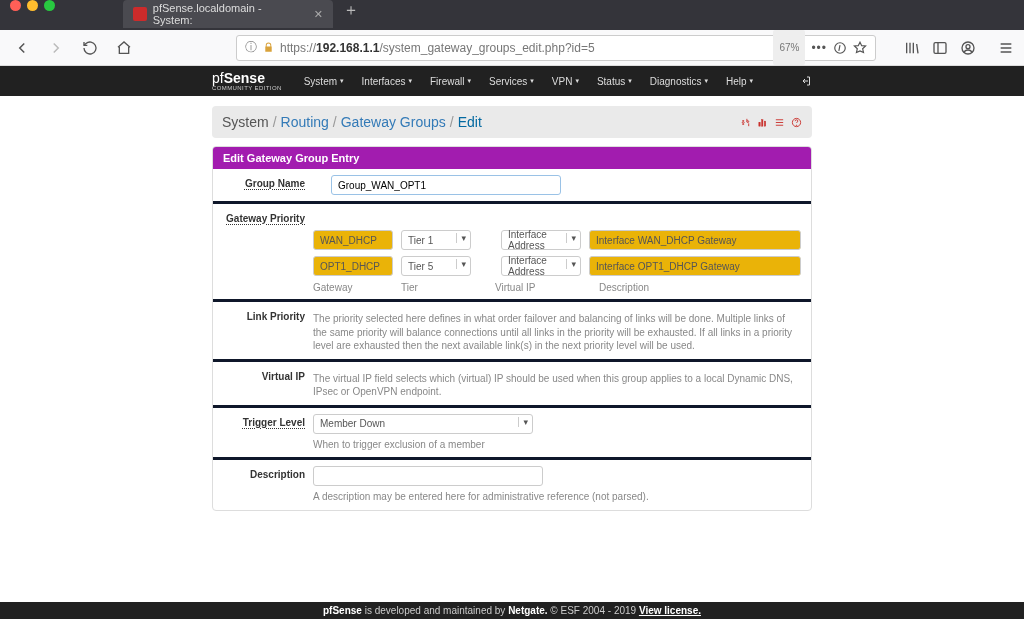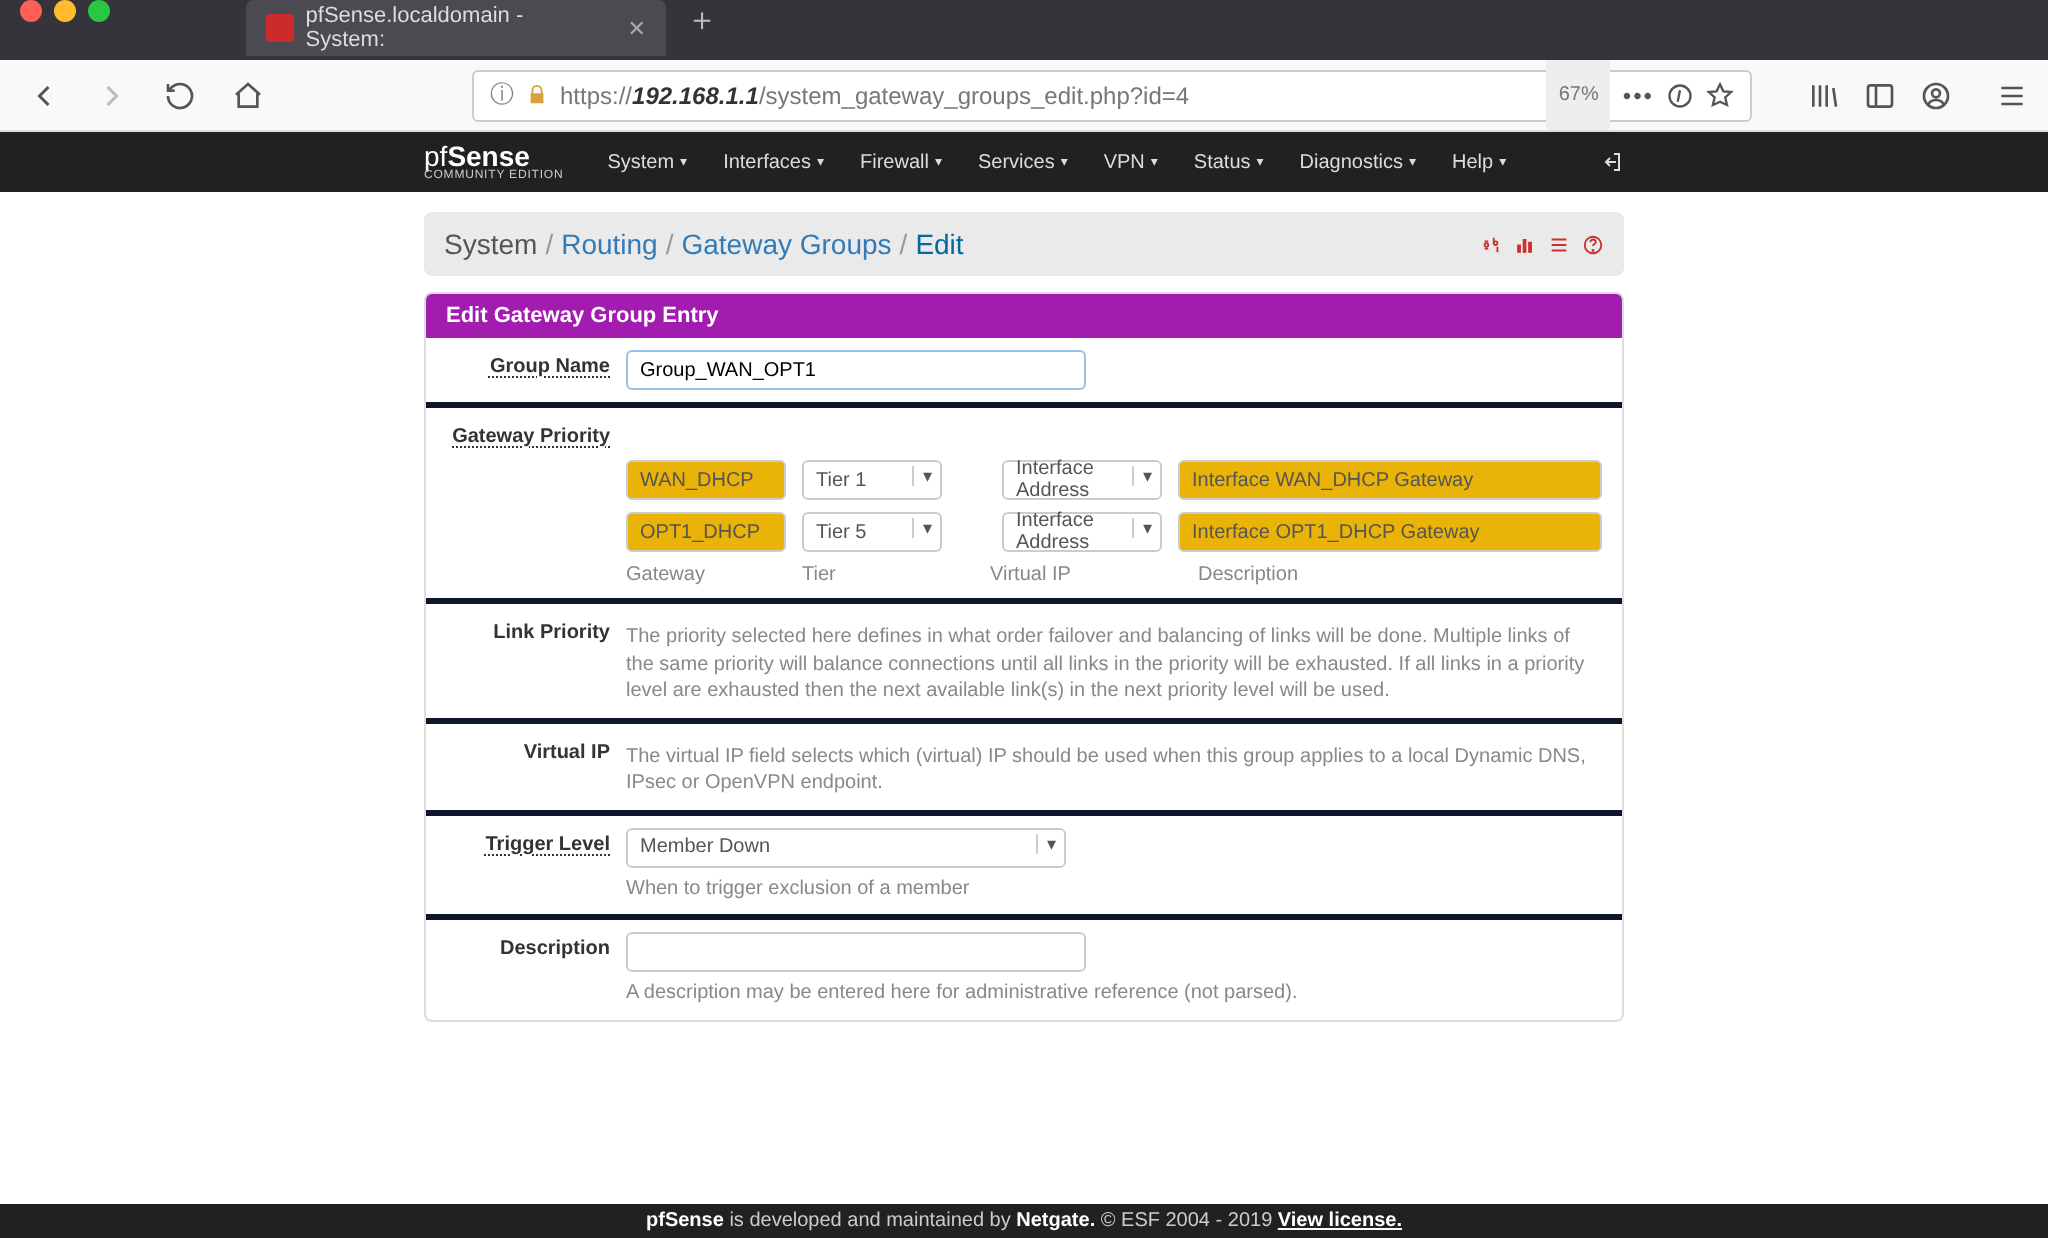--- a/index.html
+++ b/index.html
@@ -16,21 +16,21 @@
   .tab .fav { width: 14px; height: 14px; background: #cc2b2b; border-radius: 2px; }
   .tab .x { color: #aaa; margin-left: 6px; }
   .newtab { color: #bbb; font-size: 16px; margin-left: 10px; }
 
   .toolbar { background: #f9f9fa; height: 36px; display: flex; align-items: center; padding: 0 10px; border-bottom: 1px solid #ddd; gap: 10px; }
   .nav-ico { width: 24px; height: 24px; display:flex; align-items:center; justify-content:center; color:#555; font-size:14px; }
   .nav-ico.disabled { color: #bbb; }
   .urlbar { flex: 0 0 640px; margin-left: 90px; display: flex; align-items: center; background: #fff; border: 1px solid #ccc; border-radius: 3px; height: 26px; padding: 0 8px; gap: 6px; font-size: 12px; color: #777; }
   .urlbar .lock { font-size: 11px; }
   .urlbar .text { flex: 1; white-space: nowrap; overflow: hidden; }
-  .urlbar .ip { font-weight: bold; color: #333; font-style: italic; }
+  .urlbar .ip { font-weight: bold; color: #333; }
   .urlbar .zoom { background: #eee; padding: 12px 6px; border-radius: 2px; font-size: 10px; margin-left: 6px; }
   .toolbar-right { margin-left: auto; display:flex; gap:12px; align-items:center; color:#555; }
   .hamb { margin-left: 10px; }
 
   
   .page { background: #fff; min-height: 540px; }
   .topnav { background: #212121; height: 30px; display:flex; align-items:center; padding: 0 0 0 0; color: #ddd; font-size: 10px; }
   .topnav .inner { width: 600px; margin: 0 auto; display:flex; align-items:center; gap: 0; position:relative; }
   .logo { display:flex; flex-direction:column; align-items:flex-start; margin-right: 14px; }
   .logo .brand { color:#fff; font-weight:bold; font-size:14px; line-height:1; }
@@ -49,21 +49,21 @@
   .breadcrumb .lnk { color:#337ab7; }
   .breadcrumb .cur { color:#0369a1; }
   .breadcrumb .root { color:#555; }
   .bc-icons { margin-left:auto; display:flex; gap:6px; }
   .bc-icons span { color:#c9302c; font-size:10px; }
 
   .panel { border:1px solid #ddd; border-radius:4px; overflow:hidden; margin-bottom: 10px; }
   .panel-head { background: #a21caf; color:#fff; font-weight:bold; padding: 5px 10px; font-size: 11px; }
   .panel-body { padding: 0; }
   .form-row { display:flex; padding: 6px 10px; align-items:flex-start; border-top: 3px solid #0f172a; }
-  .form-row:first-child { border-top: none; }
+  .form-row:first-child { border-top: none; gap: 18px; }
   .form-label { width: 90px; text-align:right; font-size: 10px; font-weight:bold; padding-right: 8px; padding-top: 3px; }
   .form-label.u { text-decoration:underline dotted 1px; text-underline-offset: 2px; }
   .form-content { flex:1; font-size: 10px; color:#555; }
   .gw-row { display:flex; gap: 8px; margin-bottom: 6px; align-items:center; }
   .pill { border:1px solid #ccc; border-radius:3px; height:20px; display:flex; align-items:center; padding: 0 6px; background:#fff; font-size:10px; color:#555; }
   .pill.st { background:#eab308; }
   .sel { position:relative; border:1px solid #ccc; border-radius:3px; height:20px; display:flex; align-items:center; padding: 0 18px 0 6px; background:#fff; font-size:10px; color:#555; min-width:50px; }
   .sel:after { content:"▾"; position:absolute; right:4px; top:2px; font-size:9px; color:#555; border-left:1px solid #ccc; padding-left:4px; }
   .hint-row { display:flex; gap:8px; font-size:10px; color:#888; margin-top: 4px; }
   .hint-row span { display:inline-block; }
@@ -123,21 +123,21 @@
   </div>
 
   <div class="urlbar">
     <span style="color:#888">ⓘ</span>
     <span class="lock" style="color:#d9a23a">
       <svg width="11" height="11" viewBox="0 0 24 24" fill="#d9a23a">
           <path d="M6 10V7a6 6 0 1 1 12 0v3h1v11H5V10h1zm2 0h8V7a4 4 0 1 0-8 0v3z"></path>
         </svg>
     </span>
     <span class="text">
-      <span>https://</span><span class="ip">192.168.1.1</span><span>/system_gateway_groups_edit.php?id=4</span>
+      <span>https://</span><span class="ip">192.168.1.1</span><span>/system_gateway_groups_edit.php?id=5</span>
     </span>
     <span class="zoom">67%</span>
     <span style="letter-spacing:1px;color:#555">•••</span>
     <span>
       <svg width="14" height="14" viewBox="0 0 24 24" fill="none" stroke="#555" stroke-width="2">
           <circle cx="12" cy="12" r="9"></circle>
           <path d="M12 7l-2 10"></path>
         </svg>
     </span>
     <span>

